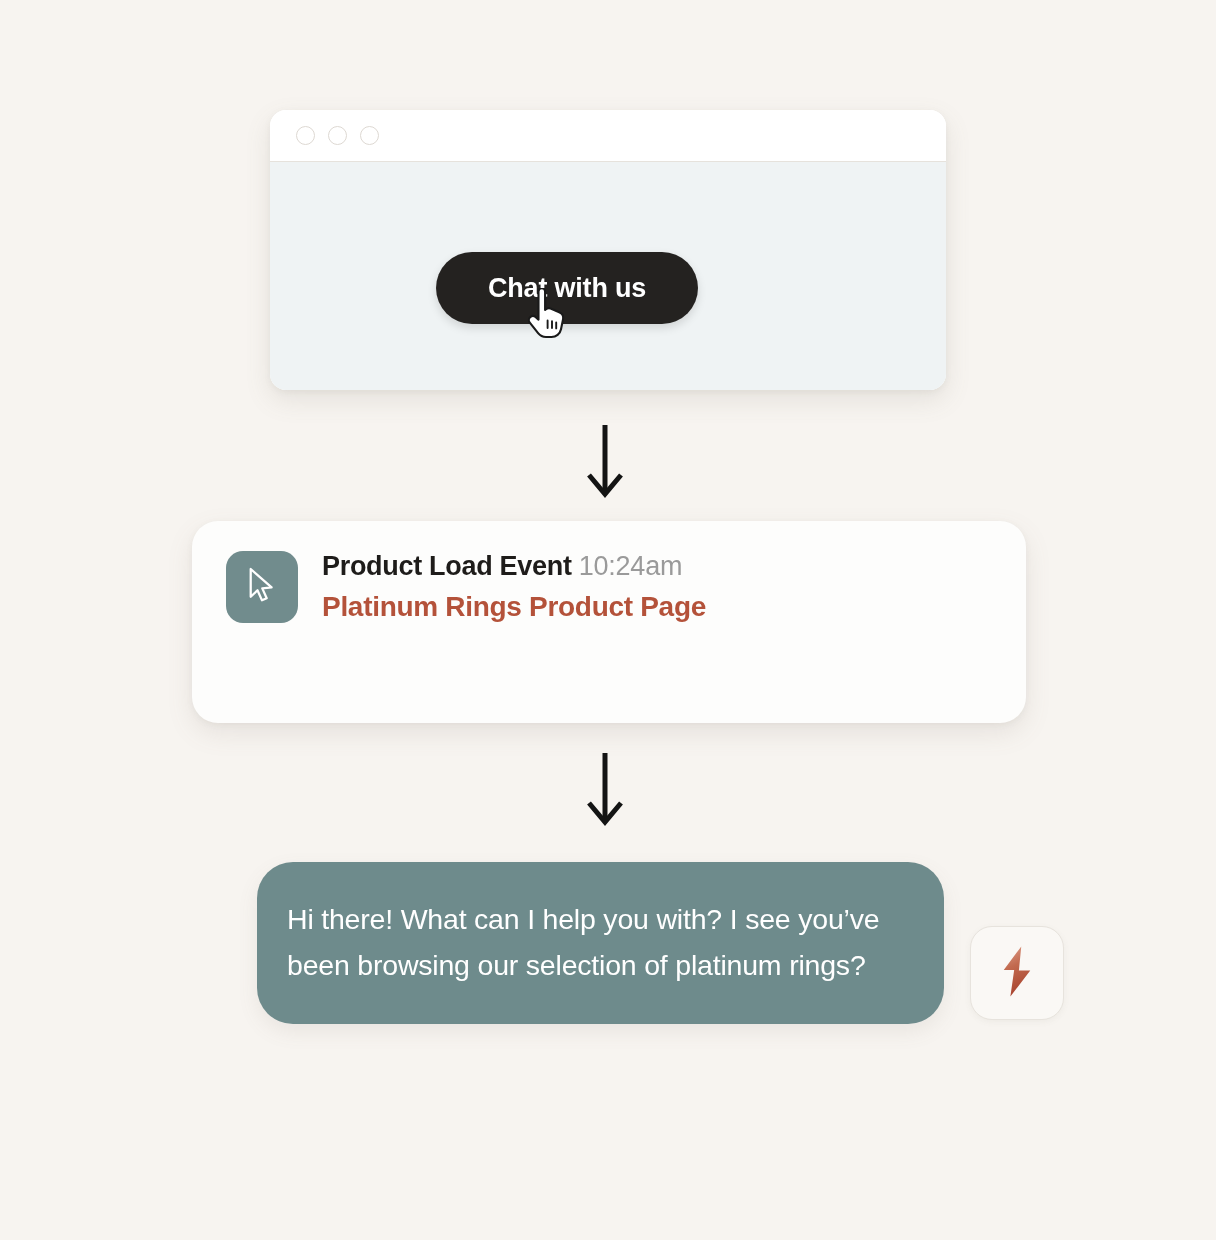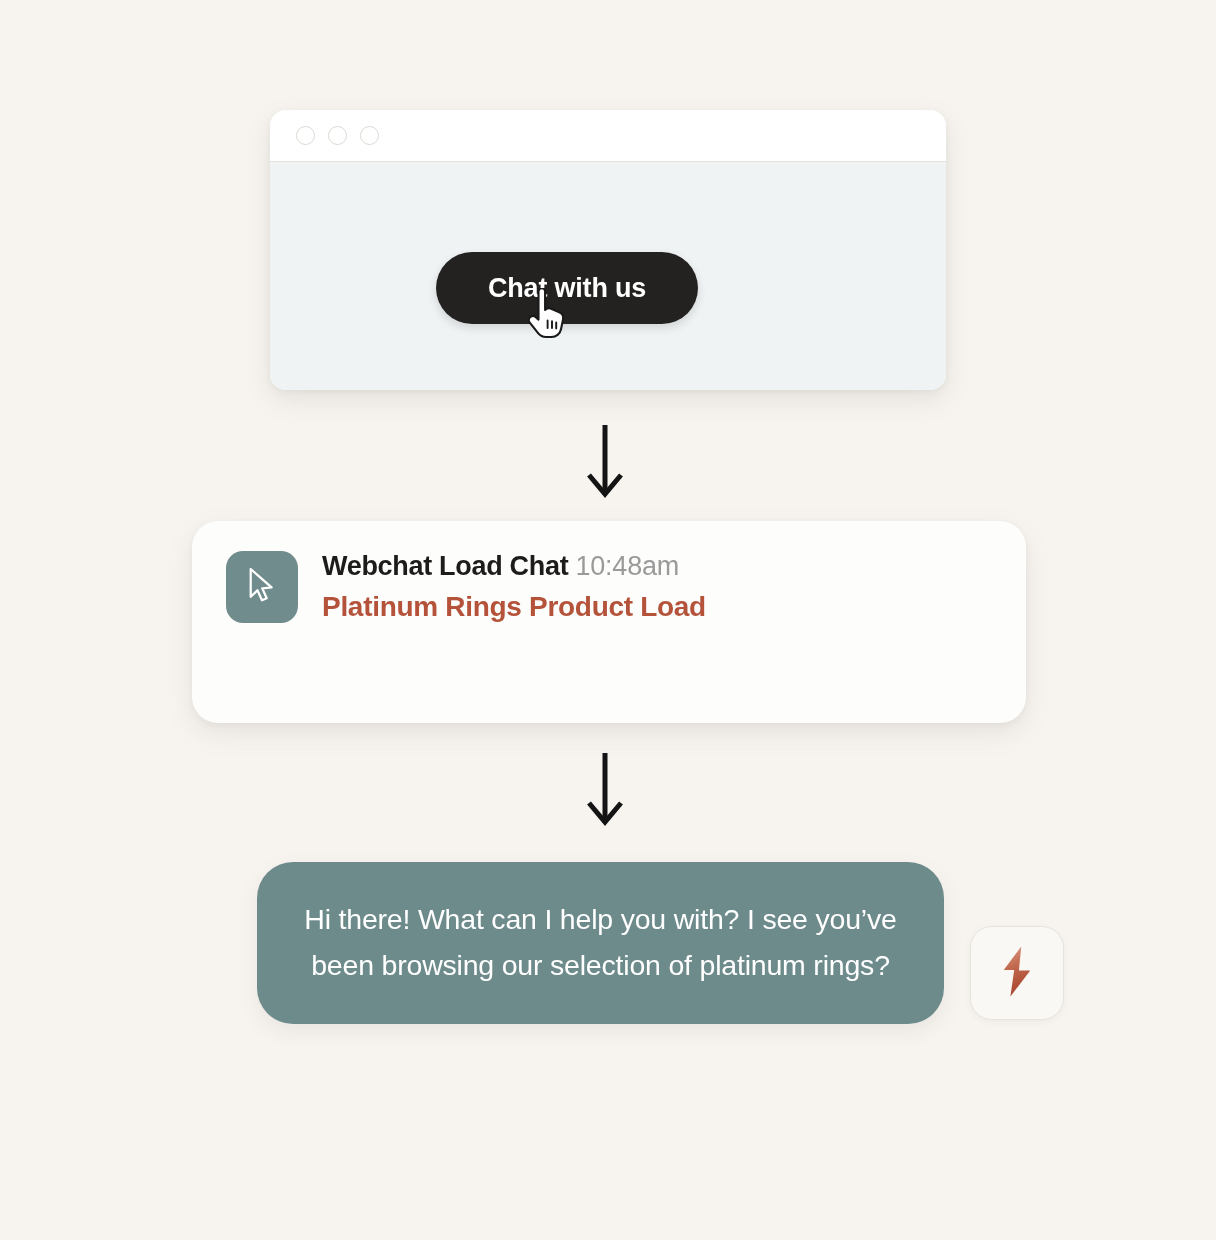--- a/index.html
+++ b/index.html
@@ -183,21 +183,20 @@
     width: 687px;
     box-sizing: border-box;
     background: #6E8B8C;
     color: #FFFFFF;
     border-radius: 36px;
     padding: 34px 30px 36px 30px;
     font-size: 28.5px;
     line-height: 1.62;
     letter-spacing: -0.2px;
     box-shadow: 0 8px 20px rgba(120, 110, 100, 0.10);
-    text-align: center;
   }
   .bolt-badge {
     width: 92px;
     height: 92px;
     border-radius: 22px;
     background: #FAF8F5;
     border: 1.5px solid #E7E3DD;
     display: flex;
     align-items: center;
     justify-content: center;
@@ -264,23 +263,23 @@
     <div class="event-icon-tile">
       <span>
         <svg viewBox="0 0 34 40" width="32" height="38" xmlns="http://www.w3.org/2000/svg">
           <path d="M5 3 L5 32.5 L12.2 25.6 L17.0 36.3 L22.0 34.0 L17.3 23.6 L27.2 22.6 Z" fill="none" stroke="#FFFFFF" stroke-width="2.4" stroke-linejoin="round" stroke-linecap="round"></path>
         </svg>
       </span>
     </div>
 
     <div class="event-body">
       <div class="event-header-line">
-        <span class="event-title">Webchat Load Chat</span><span class="event-time">10:48am</span>
+        <span class="event-title">Product Load Event</span><span class="event-time">10:24am</span>
       </div>
-      <div class="event-page-name">Platinum Rings Product Load</div>
+      <div class="event-page-name">Platinum Rings Product Page</div>
     </div>
   </div>
 
   <span class="flow-arrow arrow-two">
     <svg viewBox="0 0 44 78" width="44" height="78" xmlns="http://www.w3.org/2000/svg">
       <line x1="22" y1="1" x2="22" y2="68" stroke="#141414" stroke-width="5"></line>
       <path d="M6 51 L22 70 L38 51" fill="none" stroke="#141414" stroke-width="5" stroke-linecap="butt" stroke-linejoin="miter"></path>
     </svg>
   </span>
 

